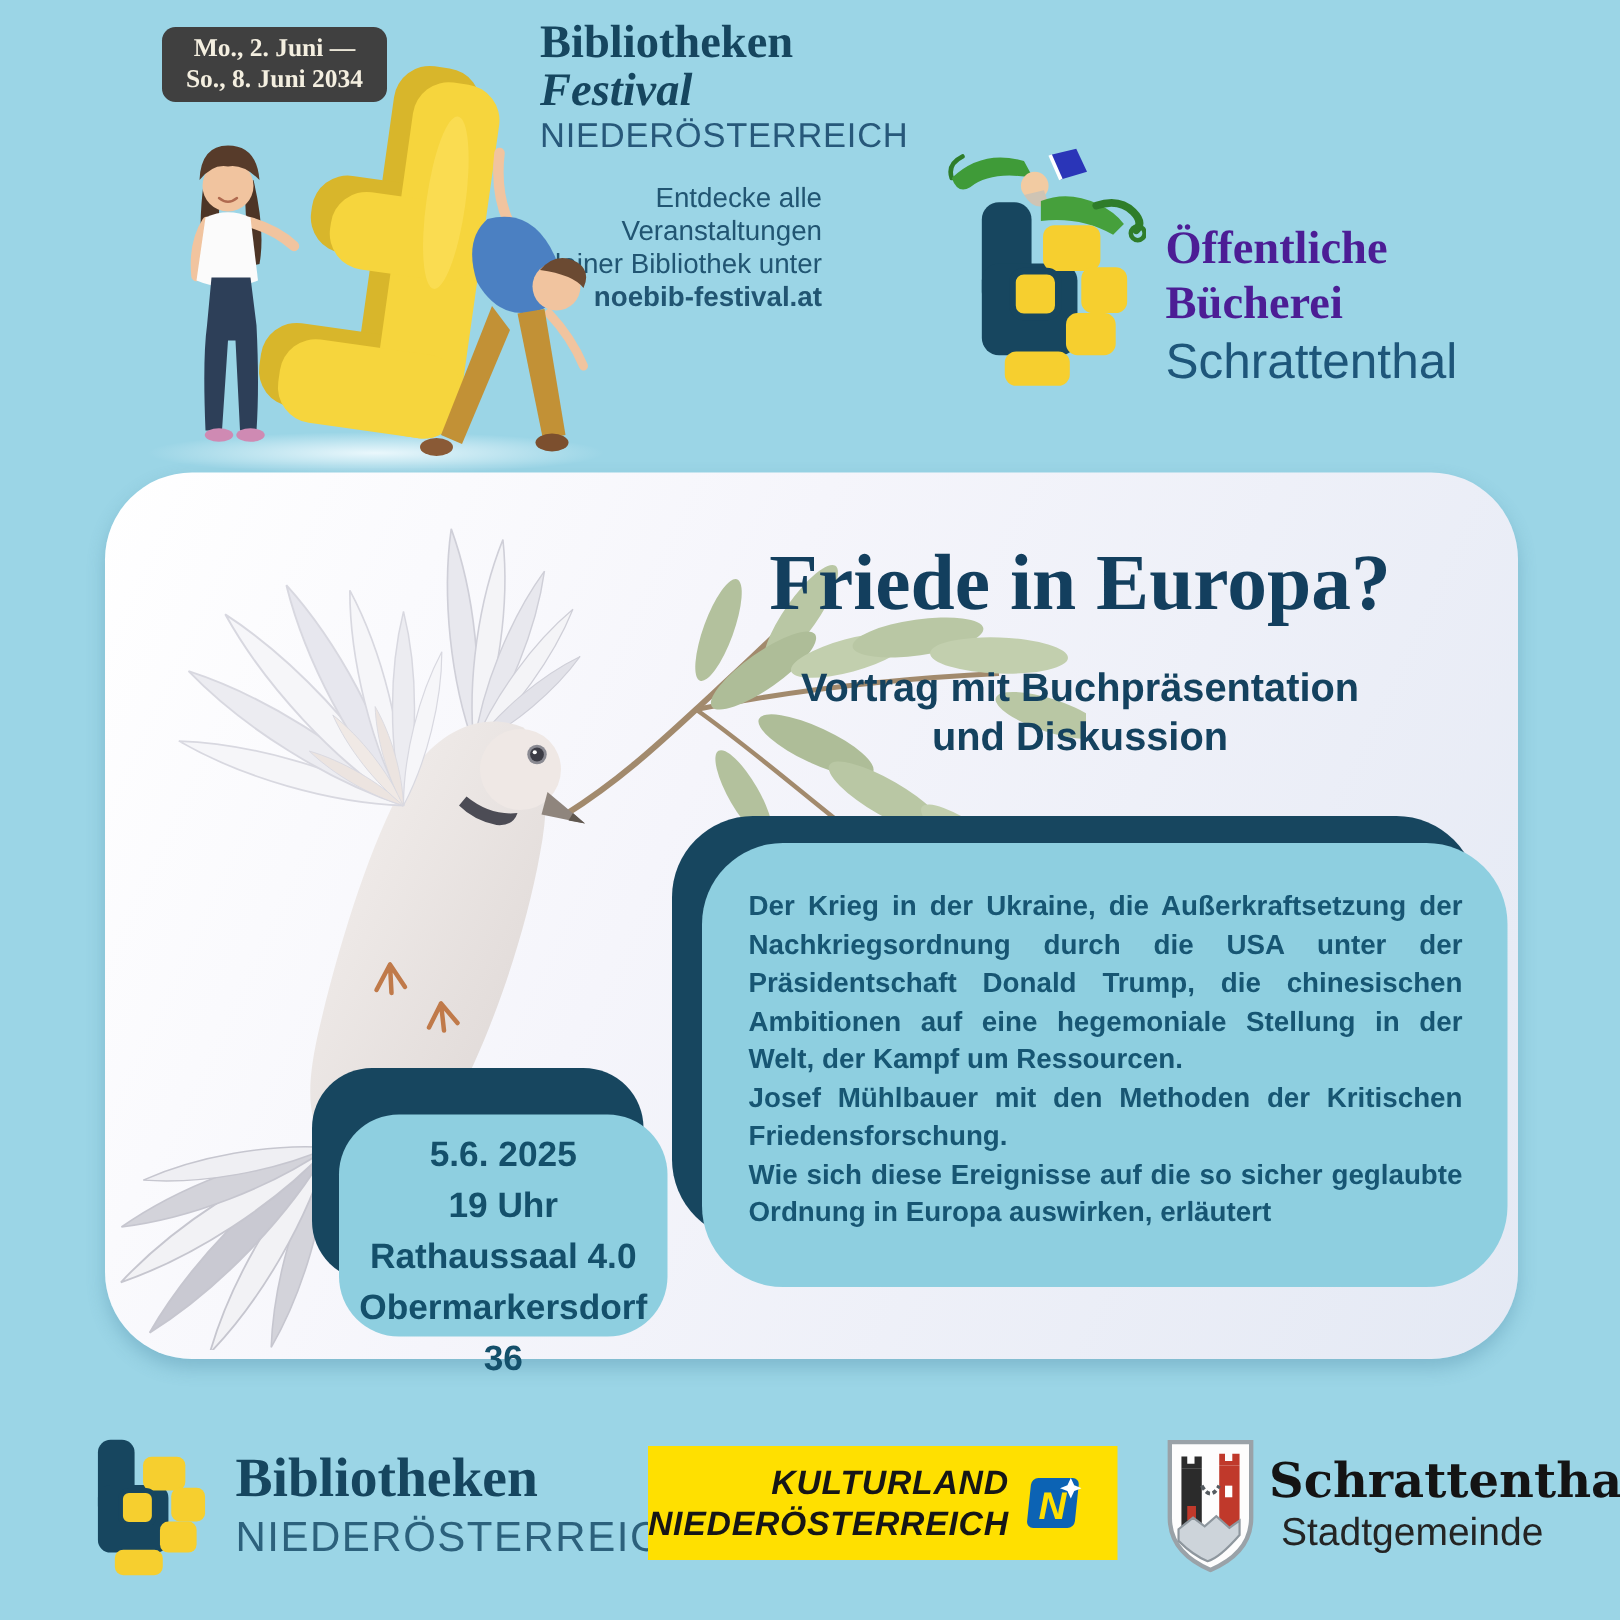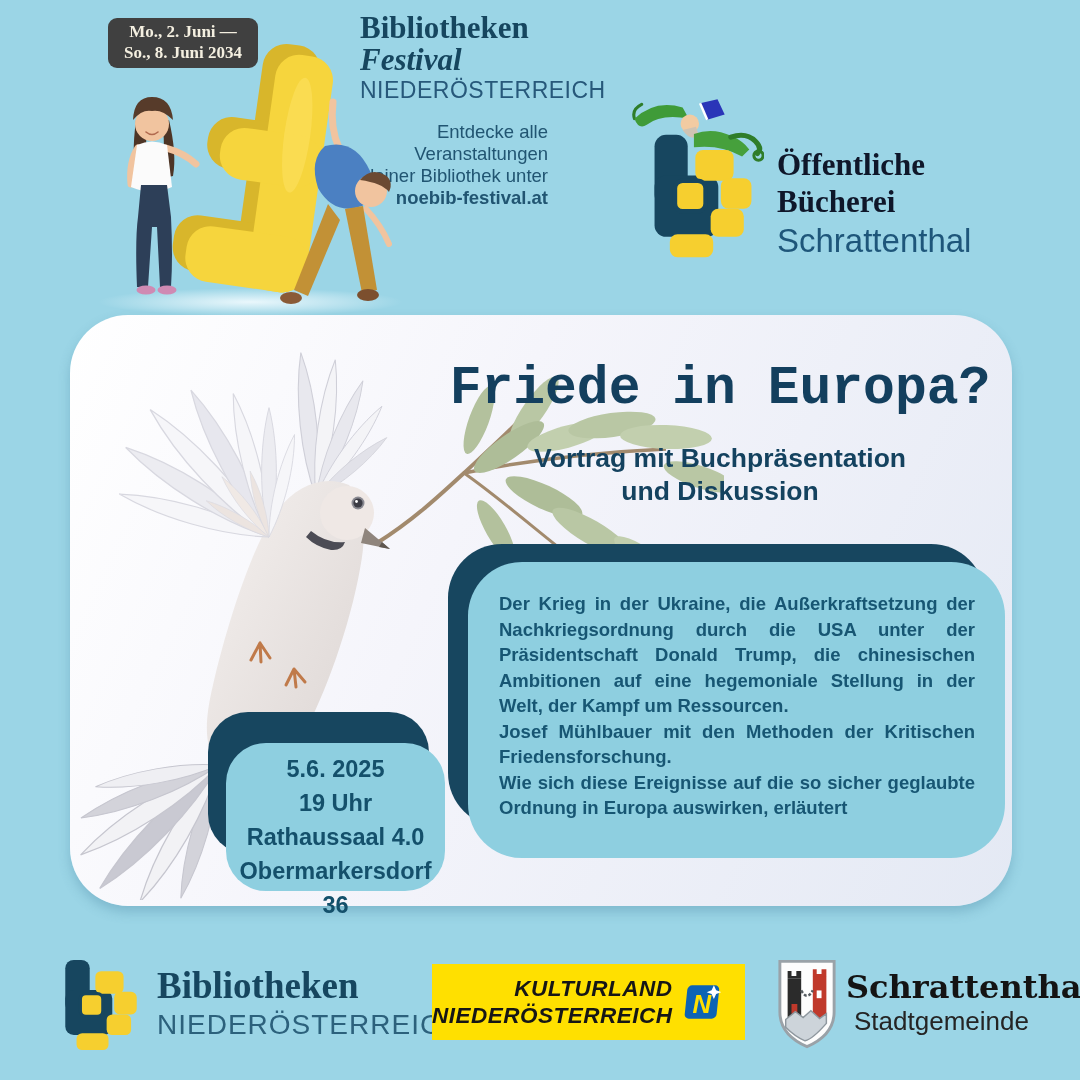--- a/index.html
+++ b/index.html
@@ -18,31 +18,31 @@
   .festival-wordmark{left:360px;top:12px;line-height:1;}
   .fw-name1{font-family:"Liberation Serif",serif;font-weight:700;font-size:31px;color:#16465f;}
   .fw-name2{font-family:"Liberation Serif",serif;font-weight:700;font-style:italic;font-size:31px;color:#16465f;margin-top:1px;}
   .fw-region{font-size:23px;letter-spacing:.5px;color:#27587a;margin-top:4px;}
   .tagline{left:328px;top:121px;width:220px;text-align:right;font-size:18.5px;line-height:22px;color:#215572;}
   .tagline b{font-weight:700;}
   .floor-shadow{left:98px;top:288px;width:305px;height:28px;border-radius:50%;
     background:radial-gradient(50% 50% at 50% 50%, rgba(238,249,253,.95), rgba(155,213,230,0));}
   .scene-svg{left:100px;top:18px;z-index:2;}
   .lib-text{left:777px;top:146px;}
-  .lib-serif{font-family:"Liberation Serif",serif;font-weight:700;font-size:31px;line-height:37px;color:#0f172a;}
+  .lib-serif{font-family:"Liberation Serif",serif;font-weight:700;font-size:31px;line-height:37px;color:#4c1d95;}
   .lib-sans{font-size:33px;line-height:42px;color:#1e567a;}
 
   
   .card{
     left:70px;top:315px;width:942px;height:591px;border-radius:58px;
     background:linear-gradient(115deg,#ffffff 0%,#f5f5fb 40%,#e4e9f4 100%);
     box-shadow:0 6px 12px rgba(60,120,150,.30);
   }
   .event-title{left:370px;top:44px;width:560px;text-align:center;
-    font-family:Liberation Mono, monospace;font-weight:700;font-size:53px;color:#133f5e;}
+    font-family:Liberation Serif, serif;font-weight:700;font-size:53px;color:#133f5e;}
   .event-subtitle{left:370px;top:127px;width:560px;text-align:center;
     font-weight:700;font-size:26.5px;line-height:33px;color:#14425f;}
 
   .desc-navy{left:378px;top:229px;width:537px;height:283px;border-radius:54px;background:#17465f;}
   .desc-box{left:398px;top:247px;width:537px;height:296px;border-radius:54px;background:#8ecfe0;
     padding:29px 30px 0 31px;box-sizing:border-box;}
   .desc-box p{margin:0;font-size:18.5px;font-weight:700;line-height:25.5px;color:#175673;
     text-align:justify;text-align-last:left;}
 
   .date-navy{left:138px;top:397px;width:221px;height:142px;border-radius:40px;background:#17465f;}

